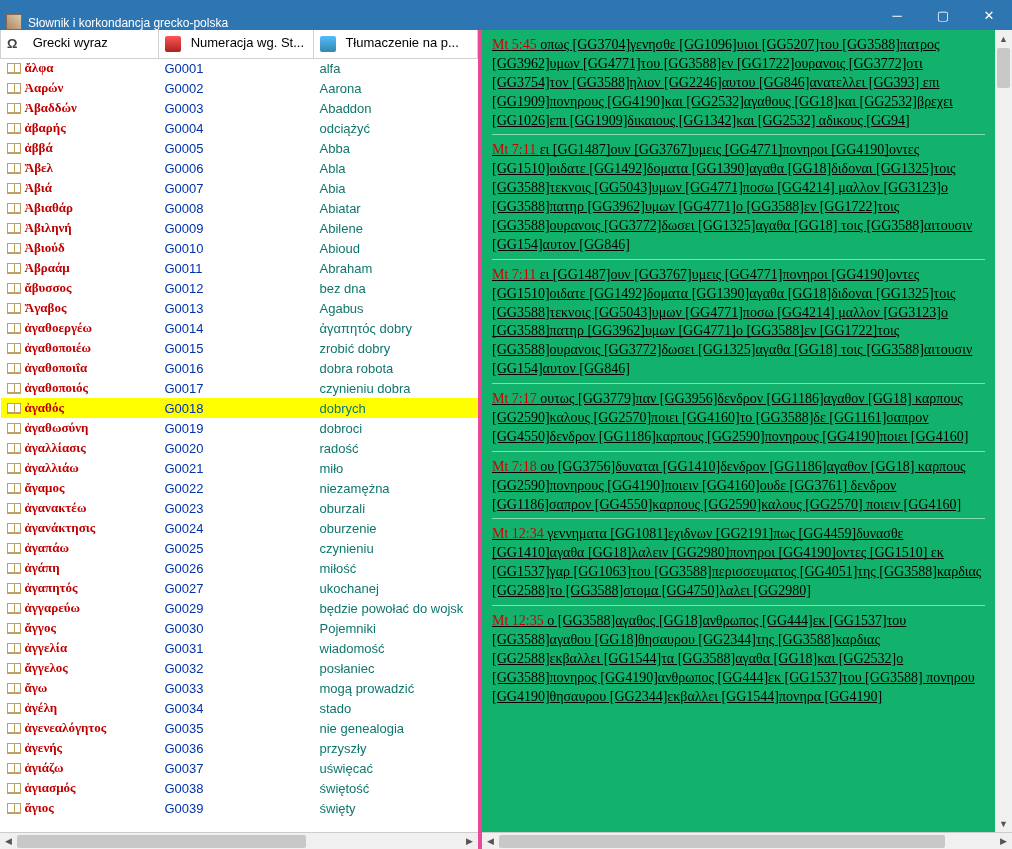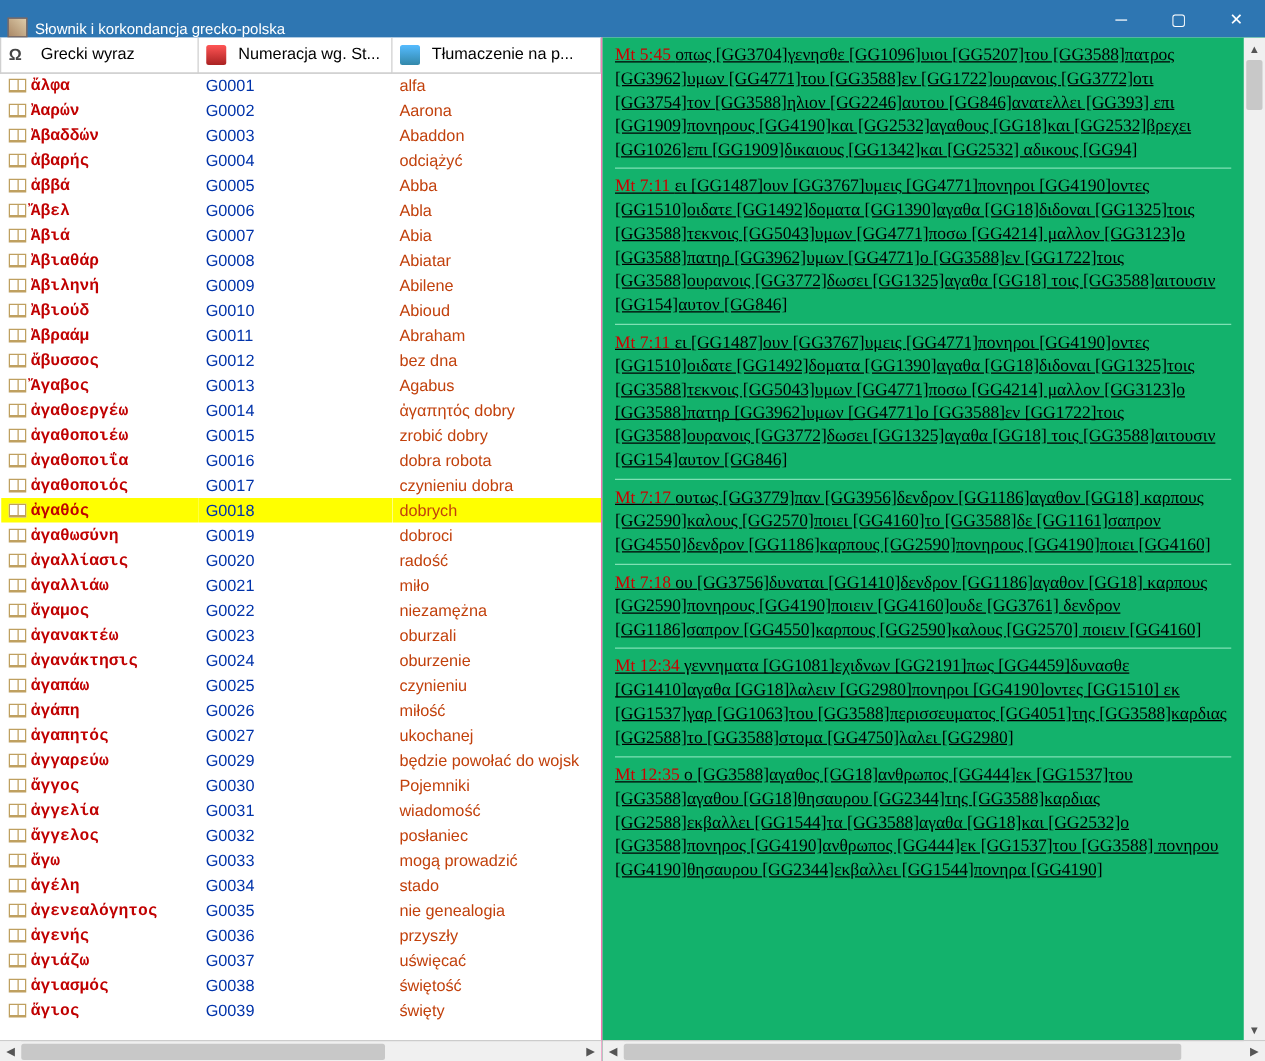--- a/index.html
+++ b/index.html
@@ -32,21 +32,21 @@
     color: #fff; font-family: Arial;
   }
 
   .content {
     display: flex;
     height: calc(849px - 30px);
   }
 
   .leftpane {
     width: 482px;
-    border-right: 1px solid #ec4899;
+    border-right: 4px solid #ec4899;
     display: flex;
     flex-direction: column;
     position: relative;
   }
   .table-wrap {
     flex: 1;
     overflow: hidden;
     position: relative;
   }
   table {
@@ -91,23 +91,23 @@
     margin-right:4px;
     vertical-align:middle;
     position:relative;
   }
   .bookicon::before{
     content:"";
     position:absolute;
     left:50%; top:0; bottom:0;
     width:1px; background:#bfa060;
   }
-  .greek { color:#c00000; font-weight:bold; font-family: Liberation Mono, monospace; }
+  .greek { color:#c00000; font-weight:bold; font-family: Liberation Serif, serif; }
   .codecol { color:#0033aa; }
-  .pol { color:#c2410c; }
+  .pol { color:#0f766e; }
 
   
   .hscroll {
     height: 17px;
     background: #f0f0f0;
     border-top: 1px solid #ccc;
     display:flex;
     align-items:center;
   }
   .hscroll .arr {

